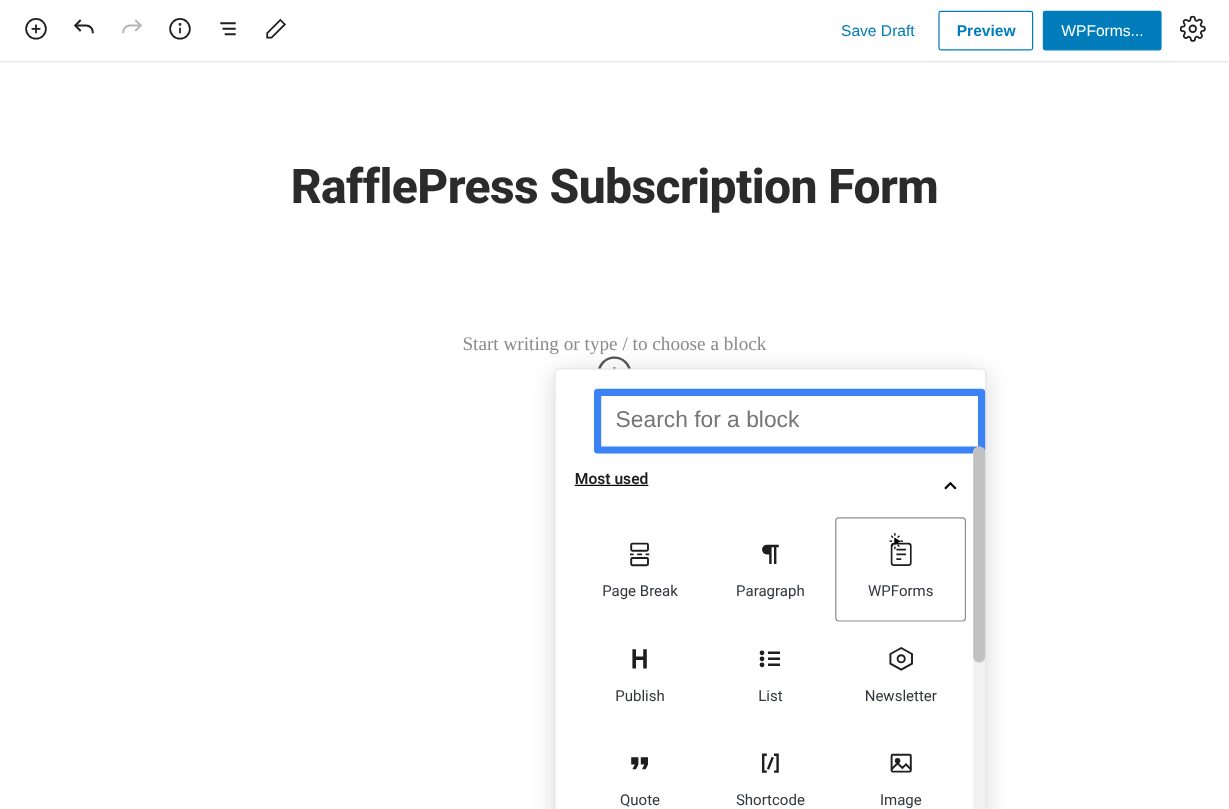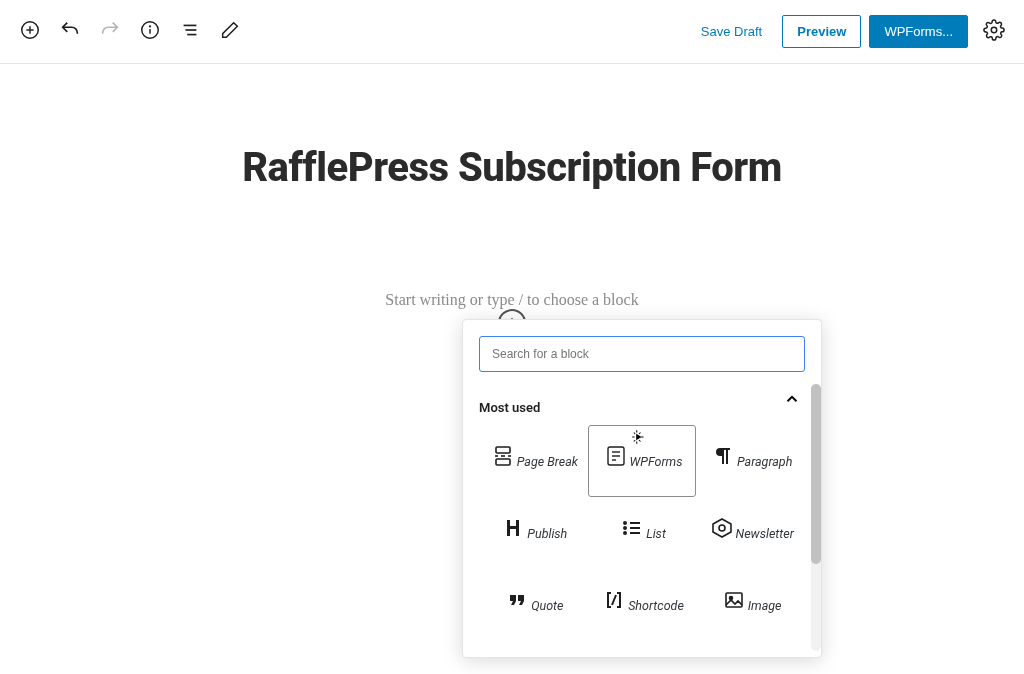--- a/index.html
+++ b/index.html
@@ -1,43 +1,43 @@
 <!DOCTYPE html>
 <html><head>
 <meta charset="utf-8">
 <style>
   * { box-sizing: border-box; margin: 0; padding: 0; }
   body { font-family: -apple-system, BlinkMacSystemFont, "Segoe UI", Roboto, sans-serif; background: #fff; width: 1024px; height: 674px; overflow: hidden; }
 
-  .toolbar { height: 64px; border-bottom: 1px solid #e2e4e7; display: flex; align-items: center; padding: 0 12px; justify-content: space-between; }
+  .toolbar { height: 52px; border-bottom: 1px solid #e2e4e7; display: flex; align-items: center; padding: 0 12px; justify-content: space-between; }
   .toolbar-left { display: flex; align-items: center; gap: 4px; }
   .toolbar-right { display: flex; align-items: center; gap: 8px; }
   .tool-btn { width: 36px; height: 36px; display: flex; align-items: center; justify-content: center; border: none; background: transparent; cursor: pointer; border-radius: 3px; color: #1e1e1e; }
   .tool-btn svg { width: 22px; height: 22px; }
   .tool-btn.disabled { color: #b5b5b5; cursor: default; }
 
   .link-btn { color: #007cba; background: transparent; border: none; padding: 8px 12px; font-size: 13px; cursor: pointer; }
   .outline-btn { color: #007cba; background: #fff; border: 1px solid #007cba; padding: 8px 14px; font-size: 13px; cursor: pointer; border-radius: 2px; font-weight: bold; }
   .primary-btn { color: #fff; background: #007cba; border: 1px solid #007cba; padding: 8px 14px; font-size: 13px; cursor: pointer; border-radius: 2px; }
 
   .editor { position: relative; padding-top: 80px; }
   .title { font-size: 40px; font-weight: 800; text-align: center; color: #2b2b2b; letter-spacing: -0.5px; }
   .content-area { max-width: 580px; margin: 100px auto 0; position: relative; }
   .placeholder-line { display: flex; align-items: center; justify-content: space-between; color: #8a8a8a; font-size: 16px; font-family: Georgia, serif; flex-direction: column; }
   .add-block-btn { width: 28px; height: 28px; border: 2px solid #555; border-radius: 50%; display: flex; align-items: center; justify-content: center; background: #fff; cursor: pointer; color: #555; }
   .add-block-btn svg { width: 16px; height: 16px; }
 
   .block-picker { position: absolute; top: 28px; right: -20px; width: 360px; background: #fff; border: 1px solid #e2e4e7; border-radius: 4px; box-shadow: 0 3px 20px rgba(0,0,0,0.15); z-index: 10; }
   .picker-inner { padding: 16px; }
-  .search-field { width: 100%; border: 1px solid #3b82f6; border-radius: 3px; padding: 10px 12px; font-size: 12px; outline: none; }
-  .section-header { display: flex; align-items: flex-end; justify-content: space-between; padding: 14px 0 10px; }
+  .search-field { width: 100%; border: 6px solid #3b82f6; border-radius: 3px; padding: 10px 12px; font-size: 19px; outline: none; margin-left: 16px; }
+  .section-header { display: flex; align-items: flex-start; justify-content: space-between; padding: 14px 0 10px; text-decoration: underline; }
   .section-title { font-size: 13px; font-weight: 600; color: #1e1e1e; }
   .chevron-btn { background: transparent; border: none; cursor: pointer; padding: 4px; }
   .blocks-grid { display: grid; grid-template-columns: repeat(3, 1fr); gap: 0; }
-  .block-item { display: flex; flex-direction: row; align-items: center; justify-content: center; padding: 16px 4px; cursor: pointer; border: 1px solid transparent; border-radius: 3px; font-style: italic; }
+  .block-item { display: flex; flex-direction: column; align-items: center; justify-content: center; padding: 16px 4px; cursor: pointer; border: 1px solid transparent; border-radius: 3px; }
   .block-item.selected { border: 1px solid #8d8d8d; }
   .block-icon { width: 28px; height: 28px; display: flex; align-items: center; justify-content: center; color: #1e1e1e; margin-bottom: 10px; }
   .block-icon svg { width: 24px; height: 24px; }
   .block-label { font-size: 12.5px; color: #32373c; }
   .scroll-track { position: absolute; right: 0; top: 64px; bottom: 6px; width: 10px; background: #f1f1f1; border-radius: 5px; }
   .scroll-thumb { position: absolute; right: 0; top: 0; width: 10px; height: 180px; background: #c1c1c1; border-radius: 5px; }
 </style>
 </head>
 <body>
 
@@ -144,42 +144,42 @@
                 <svg viewBox="0 0 24 24" fill="none" stroke="currentColor" stroke-width="1.6">
                   <rect x="5" y="3" width="14" height="6" rx="1"></rect>
                   <line x1="4" y1="12" x2="7" y2="12"></line>
                   <line x1="10" y1="12" x2="14" y2="12"></line>
                   <line x1="17" y1="12" x2="20" y2="12"></line>
                   <rect x="5" y="15" width="14" height="6" rx="1"></rect>
                 </svg>
               </div>
               <span class="block-label">Page Break</span>
             </div>
+            <div class="block-item">
+              <div class="block-icon">
+                <svg viewBox="0 0 24 24" fill="currentColor">
+                  <path d="M13 4H9a4 4 0 0 0 0 8h2v8h2V6h2v14h2V6h2V4h-6z"></path>
+                </svg>
+              </div>
+              <span class="block-label">Paragraph</span>
+            </div>
             <div class="block-item selected" style="position: relative;">
               <div class="block-icon">
                 <svg viewBox="0 0 24 24" fill="none" stroke="currentColor" stroke-width="1.4">
                   <rect x="4" y="3" width="16" height="18" rx="2"></rect>
                   <line x1="8" y1="8" x2="16" y2="8"></line>
                   <line x1="8" y1="12" x2="16" y2="12"></line>
                   <line x1="8" y1="16" x2="12" y2="16"></line>
                 </svg>
               </div>
               <span class="block-label">WPForms</span>
               <span style="position: absolute; margin-top: -44px; margin-left: -6px;"><svg width="18" height="18" viewBox="0 0 24 24" fill="none" stroke="#000" stroke-width="1.4">
                   <path d="M9 3v3M9 18v3M5 6l2 2M12 16l2 2M3 12h3M15 12h3M5 18l2-2M12 8l2-2"></path>
                   <path d="M9 9v6l5-3-5-3z" fill="#000"></path>
                 </svg></span>
-            </div>
-            <div class="block-item">
-              <div class="block-icon">
-                <svg viewBox="0 0 24 24" fill="currentColor">
-                  <path d="M13 4H9a4 4 0 0 0 0 8h2v8h2V6h2v14h2V6h2V4h-6z"></path>
-                </svg>
-              </div>
-              <span class="block-label">Paragraph</span>
             </div>
             <div class="block-item">
               <div class="block-icon">
                 <svg viewBox="0 0 24 24" fill="currentColor">
                   <path d="M6 4h3v6h6V4h3v16h-3v-7H9v7H6V4z"></path>
                 </svg>
               </div>
               <span class="block-label">Publish</span>
             </div>
             <div class="block-item">

